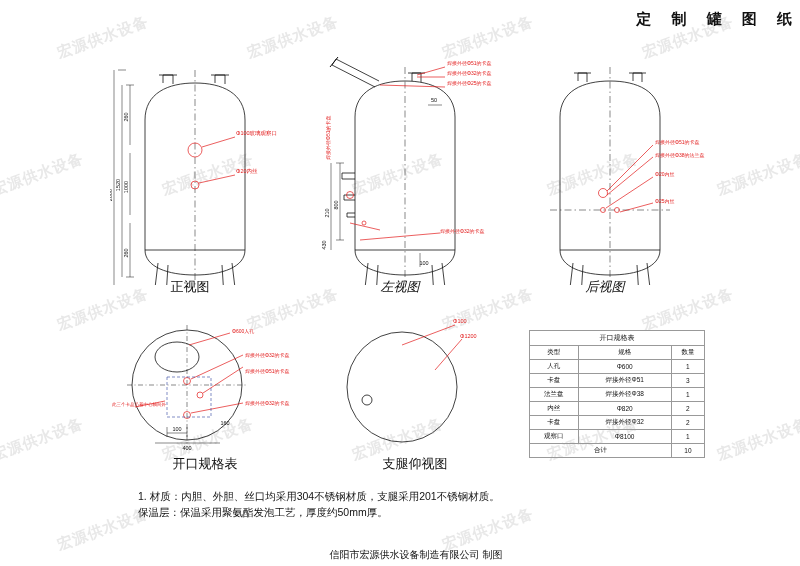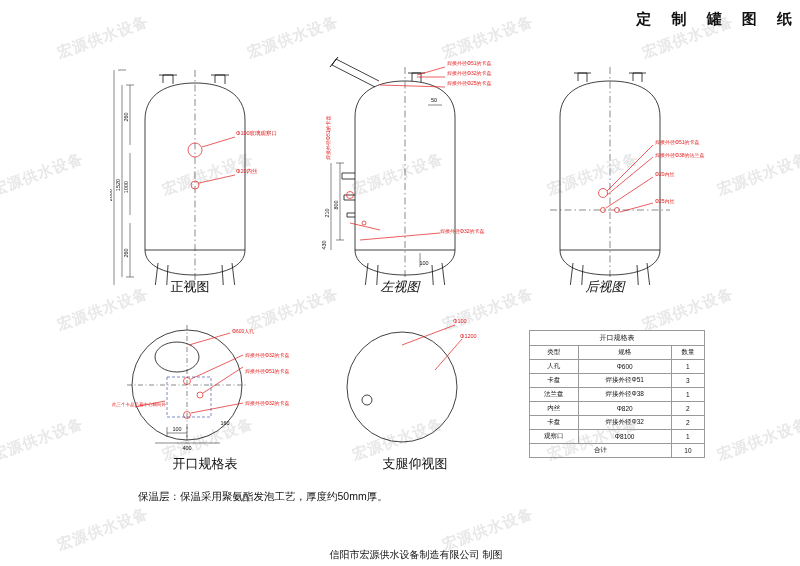--- a/index.html
+++ b/index.html
@@ -366,18 +366,19 @@
       </tr>
       <tr>
         <td colspan="2">合计</td>
         <td>10</td>
       </tr>
     </tbody>
       </table>
   </div>
 
   <div class="notes">
+    <div>1. 材质：内胆、外胆、丝口均采用304不锈钢材质，支腿采用201不锈钢材质。</div>
     <div>保温层：保温采用聚氨酯发泡工艺，厚度约50mm厚。</div>
   </div>
 
   <div class="footer">信阳市宏源供水设备制造有限公司  制图</div>
 
 </div>
 
 </body></html>

